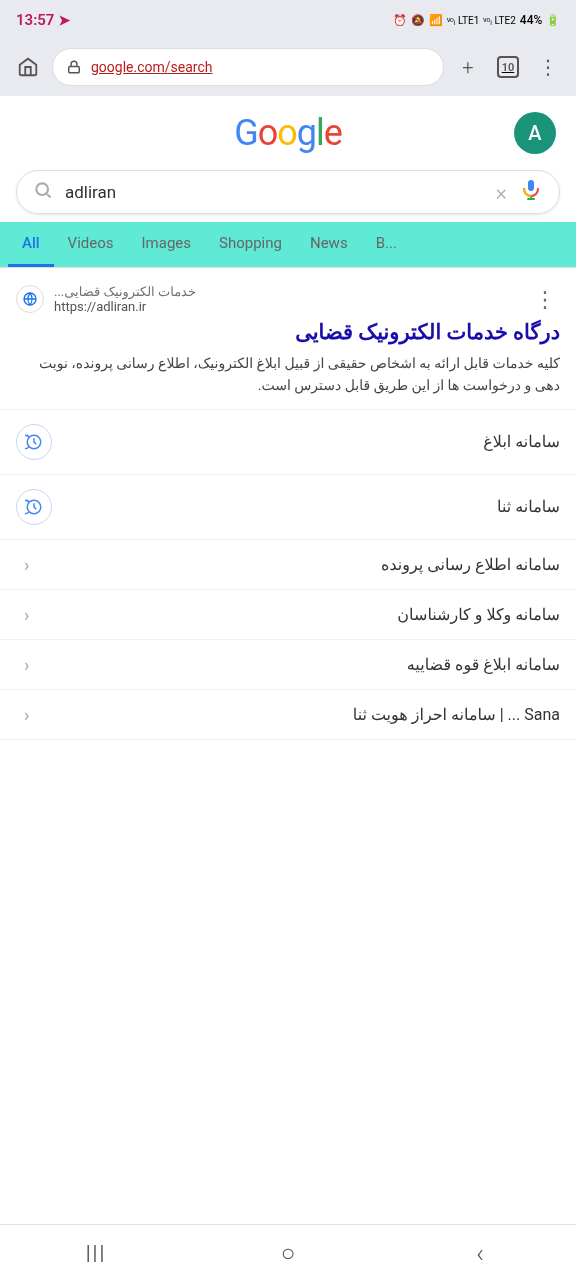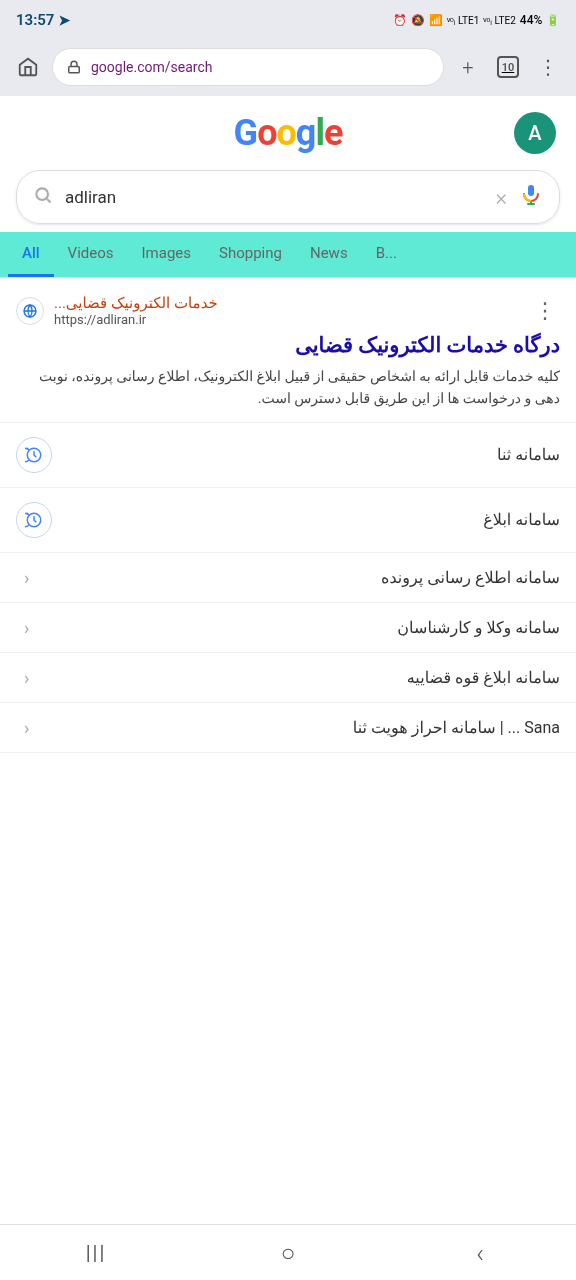--- a/index.html
+++ b/index.html
@@ -17,21 +17,21 @@
       background: #e8eaf0;
       height: 40px;
       display: flex;
       align-items: center;
       justify-content: space-between;
       padding: 0 16px;
     }
     .status-time {
       font-size: 15px;
       font-weight: 600;
-      color: #0c4a6e;
+      color: #be185d;
       display: flex;
       align-items: center;
       gap: 4px;
     }
     .status-icons {
       display: flex;
       align-items: center;
       gap: 4px;
       font-size: 11px;
       color: #000;
@@ -71,22 +71,23 @@
       width: 18px;
       height: 18px;
       display: flex;
       align-items: center;
       justify-content: center;
       color: #555;
       font-size: 12px;
     }
     .address-text {
       font-size: 14px;
-      color: #701a75;
+      color: #b91c1c;
       flex: 1;
+      text-decoration: underline;
     }
     .new-tab-btn {
       width: 32px;
       height: 32px;
       display: flex;
       align-items: center;
       justify-content: center;
       color: #555;
       font-size: 20px;
       font-weight: 300;
@@ -124,21 +125,21 @@
     
     .google-header {
       background: #fff;
       display: flex;
       align-items: center;
       justify-content: space-between;
       padding: 16px 20px 8px;
     }
     .google-logo {
       font-size: 36px;
-      font-weight: 700;
+      font-weight: 400;
       letter-spacing: -1px;
     }
     .g-blue { color: #4285F4; }
     .g-red { color: #EA4335; }
     .g-yellow { color: #FBBC05; }
     .g-green { color: #34A853; }
 
     .avatar-circle {
       width: 42px;
       height: 42px;
@@ -153,21 +154,21 @@
     }
 
     
     .search-bar-container {
       background: #fff;
       padding: 8px 16px 0;
     }
     .search-bar {
       border: 1px solid #ddd;
       border-radius: 24px;
-      height: 54px;
+      height: 44px;
       display: flex;
       align-items: center;
       padding: 0 16px;
       gap: 12px;
       box-shadow: 0 1px 3px rgba(0,0,0,0.1);
     }
     .search-icon-wrap {
       color: #aaa;
       font-size: 18px;
     }
@@ -237,22 +238,22 @@
       display: flex;
       align-items: center;
       justify-content: center;
       font-size: 14px;
     }
     .site-info {
       display: flex;
       flex-direction: column;
     }
     .site-name {
-      font-size: 15px;
-      color: #c2410c;
+      font-size: 13px;
+      color: #737373;
       direction: rtl;
       text-align: right;
     }
     .site-url {
       font-size: 13px;
       color: #555;
     }
     .result-more-btn {
       color: #666;
       font-size: 22px;
@@ -444,34 +445,34 @@
   <div class="suggestion-item">
     <div class="suggestion-right">
       <div class="suggestion-icon">
         <svg width="18" height="18" viewBox="0 0 24 24" fill="none" stroke="#4285F4" stroke-width="2">
           <circle cx="12" cy="12" r="9"></circle>
           <polyline points="12,7 12,12 15,15"></polyline>
           <path d="M5 5L3 3M5 5a9 9 0 100 14" stroke-linecap="round"></path>
         </svg>
       </div>
     </div>
-    <span class="suggestion-text">سامانه ثنا</span>
+    <span class="suggestion-text">سامانه ابلاغ</span>
   </div>
 
   <div class="suggestion-item">
     <div class="suggestion-right">
       <div class="suggestion-icon">
         <svg width="18" height="18" viewBox="0 0 24 24" fill="none" stroke="#4285F4" stroke-width="2">
           <circle cx="12" cy="12" r="9"></circle>
           <polyline points="12,7 12,12 15,15"></polyline>
           <path d="M5 5L3 3M5 5a9 9 0 100 14" stroke-linecap="round"></path>
         </svg>
       </div>
     </div>
-    <span class="suggestion-text">سامانه ابلاغ</span>
+    <span class="suggestion-text">سامانه ثنا</span>
   </div>
 
   <div class="suggestion-item">
     <div class="suggestion-right">
       <span class="suggestion-arrow">›</span>
     </div>
     <span class="suggestion-text">سامانه اطلاع رسانی پرونده</span>
   </div>
 
   <div class="suggestion-item">

